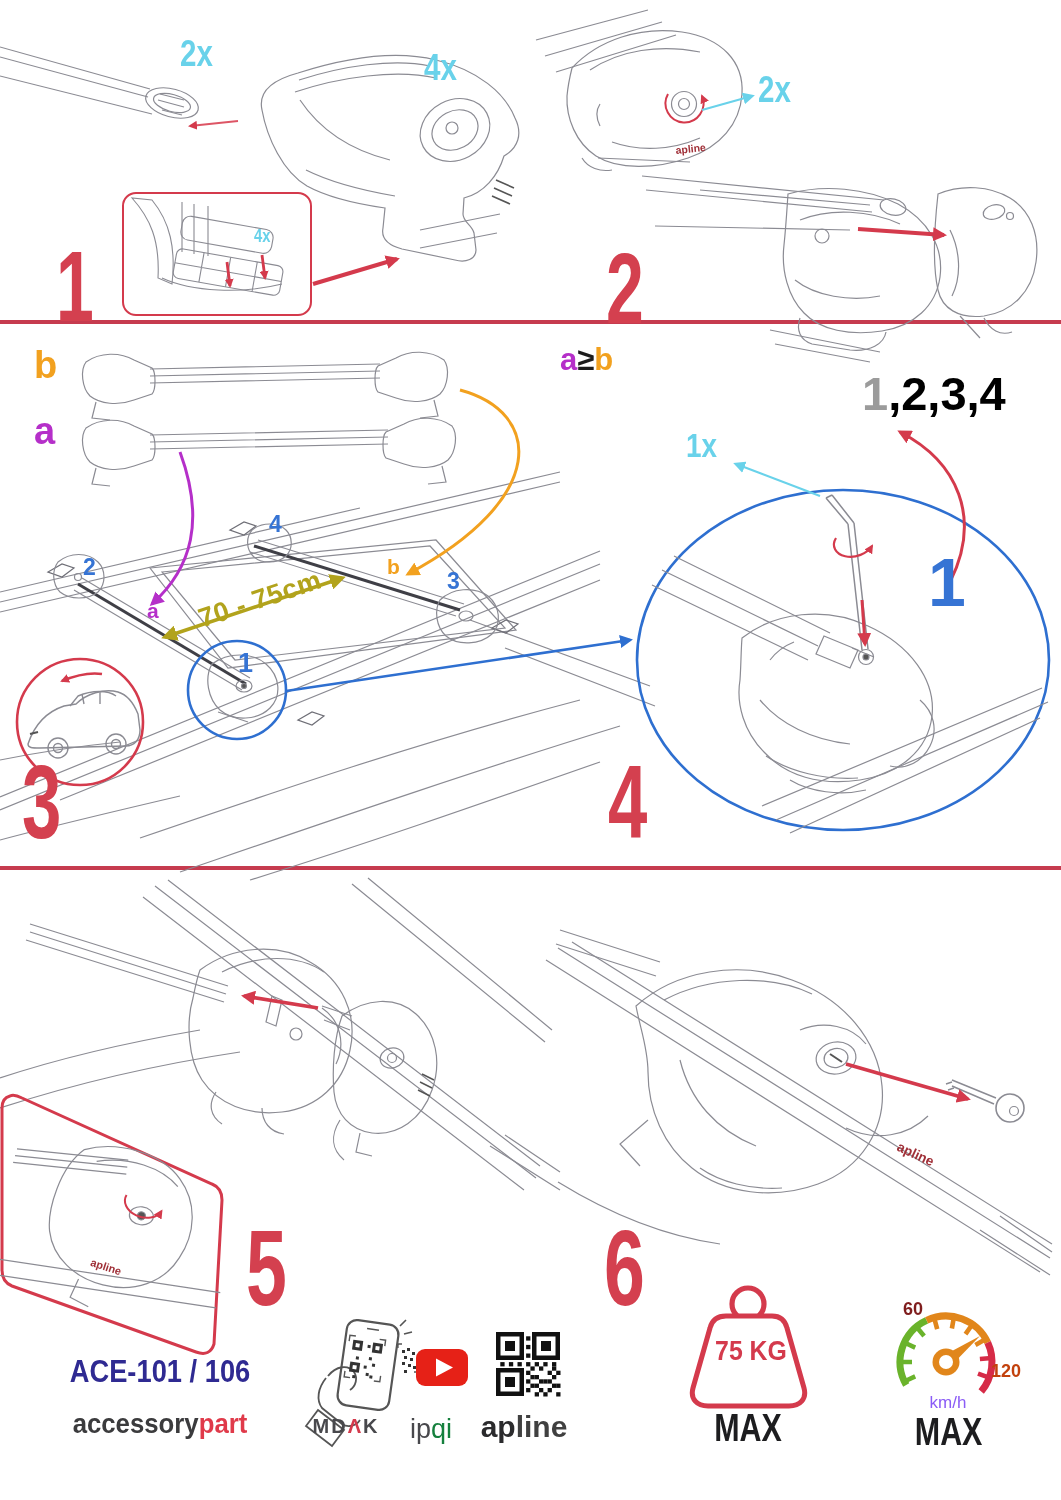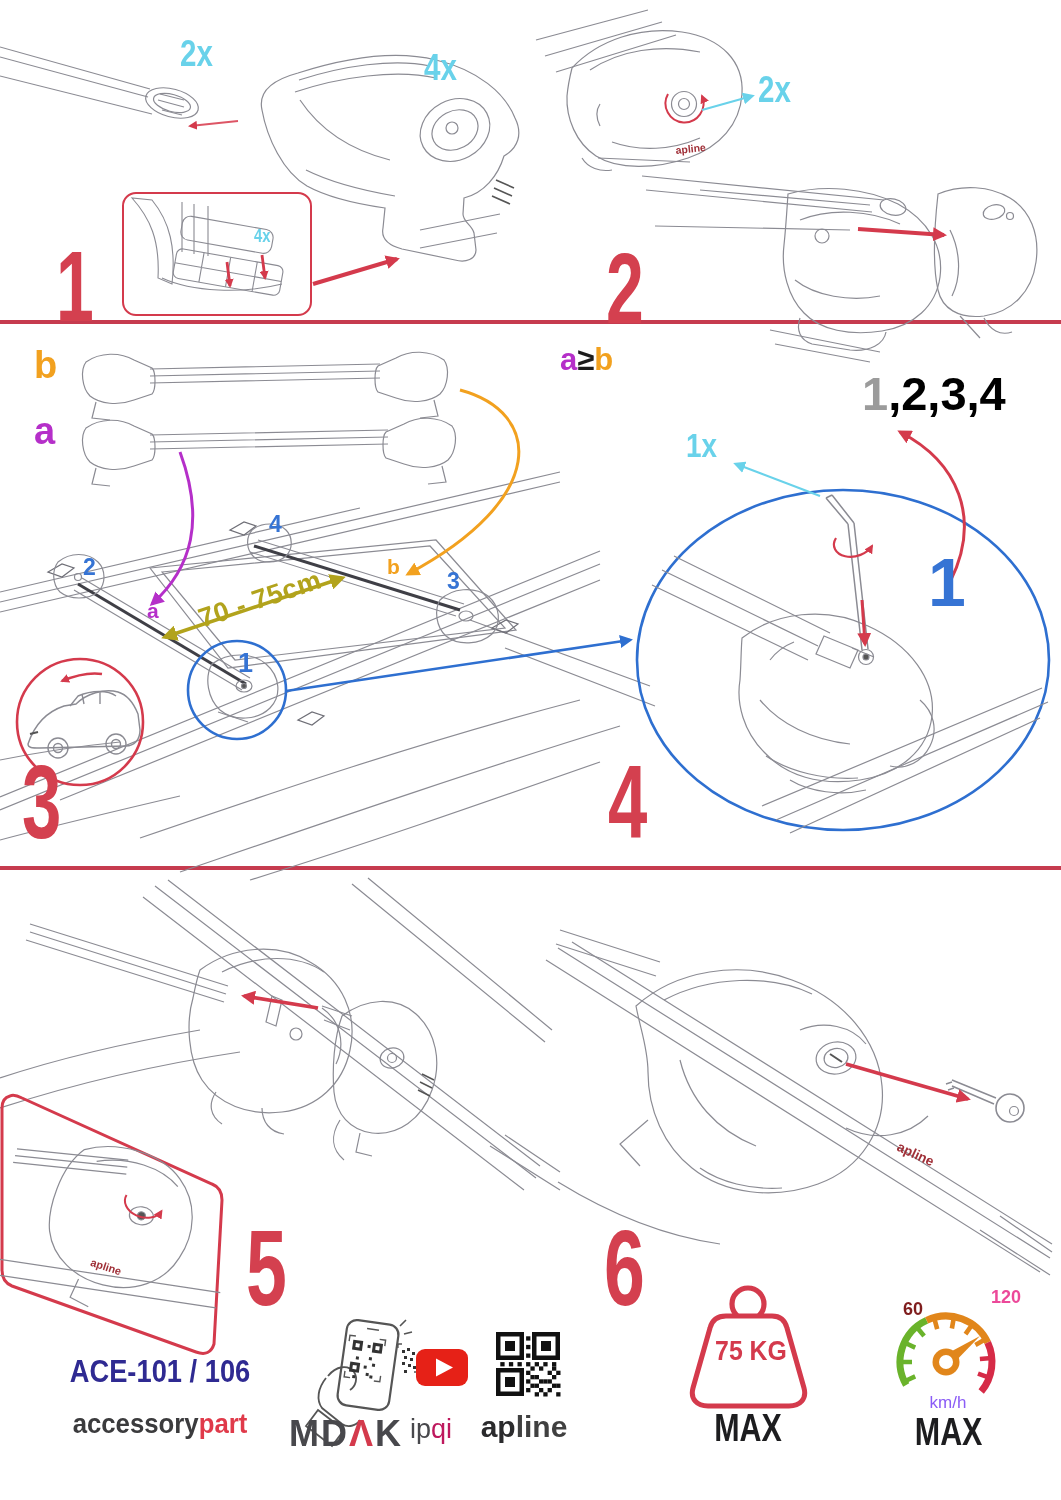--- a/index.html
+++ b/index.html
@@ -400,29 +400,29 @@
   <div class="lbl posnum" style="left:928px;top:548px;font-size:68px">1</div>
   <div class="lbl stepnum" style="left:608px;top:750px;font-size:104px">4</div>
 
   <div class="lbl stepnum" style="left:246px;top:1214px;font-size:108px">5</div>
   <div class="lbl stepnum" style="left:604px;top:1214px;font-size:108px">6</div>
 
   <div class="lbl ctr" style="left:42px;top:1356px;width:236px;font-size:31px;font-weight:700;color:#2f2a92;transform:scaleX(.88)">ACE-101 / 106</div>
   <div class="lbl ctr" style="left:42px;top:1410px;width:236px;font-size:28px;font-weight:700;transform:scaleX(.92)">
     <span style="color:#3b3b3d">accessory</span><span style="color:#e03a4a">part</span>
   </div>
-  <div class="lbl ctr" style="left:282px;top:1416px;width:128px;font-size:36px;font-weight:700;color:#48484c;letter-spacing:2px">
+  <div class="lbl ctr" style="left:282px;top:1416px;width:128px;font-size:20px;font-weight:700;color:#48484c;letter-spacing:2px">
     <span>MD</span><span style="color:#d43a4c">Λ</span><span>K</span>
   </div>
   <div class="lbl ctr" style="left:398px;top:1416px;width:66px;font-size:27px;color:#48484c">
-    <span>ip</span><span style="color:#be185d">qi</span>
+    <span>ip</span><span style="color:#15803d">qi</span>
   </div>
   <div class="lbl ctr" style="left:472px;top:1412px;width:104px;font-size:30px;font-weight:700;color:#2b2b2d">
     <span>ap</span><span style="color:#404040">line</span>
   </div>
   <div class="lbl ctr" style="left:703px;top:1338px;width:96px;font-size:27px;font-weight:700;color:#d43a4c;transform:scaleX(.92)">75 KG</div>
   <div class="lbl ctr" style="left:702px;top:1408px;width:92px;font-size:39px;font-weight:700;color:#1d1d1f;transform:scaleX(.78)">MAX</div>
   <div class="lbl" style="left:903px;top:1300px;font-size:18px;font-weight:700;color:#7f1d1d">60</div>
-  <div class="lbl" style="left:991px;top:1288px;font-size:18px;font-weight:700;color:#ec4899">120</div>
+  <div class="lbl" style="left:991px;top:1362px;font-size:18px;font-weight:700;color:#c2410c">120</div>
   <div class="lbl ctr" style="left:908px;top:1394px;width:80px;font-size:17px;color:#8b5cf6">km/h</div>
   <div class="lbl ctr" style="left:906px;top:1412px;width:80px;font-size:39px;font-weight:700;color:#1d1d1f;transform:scaleX(.78)">MAX</div>
 
 </div>
 
 </body></html>

